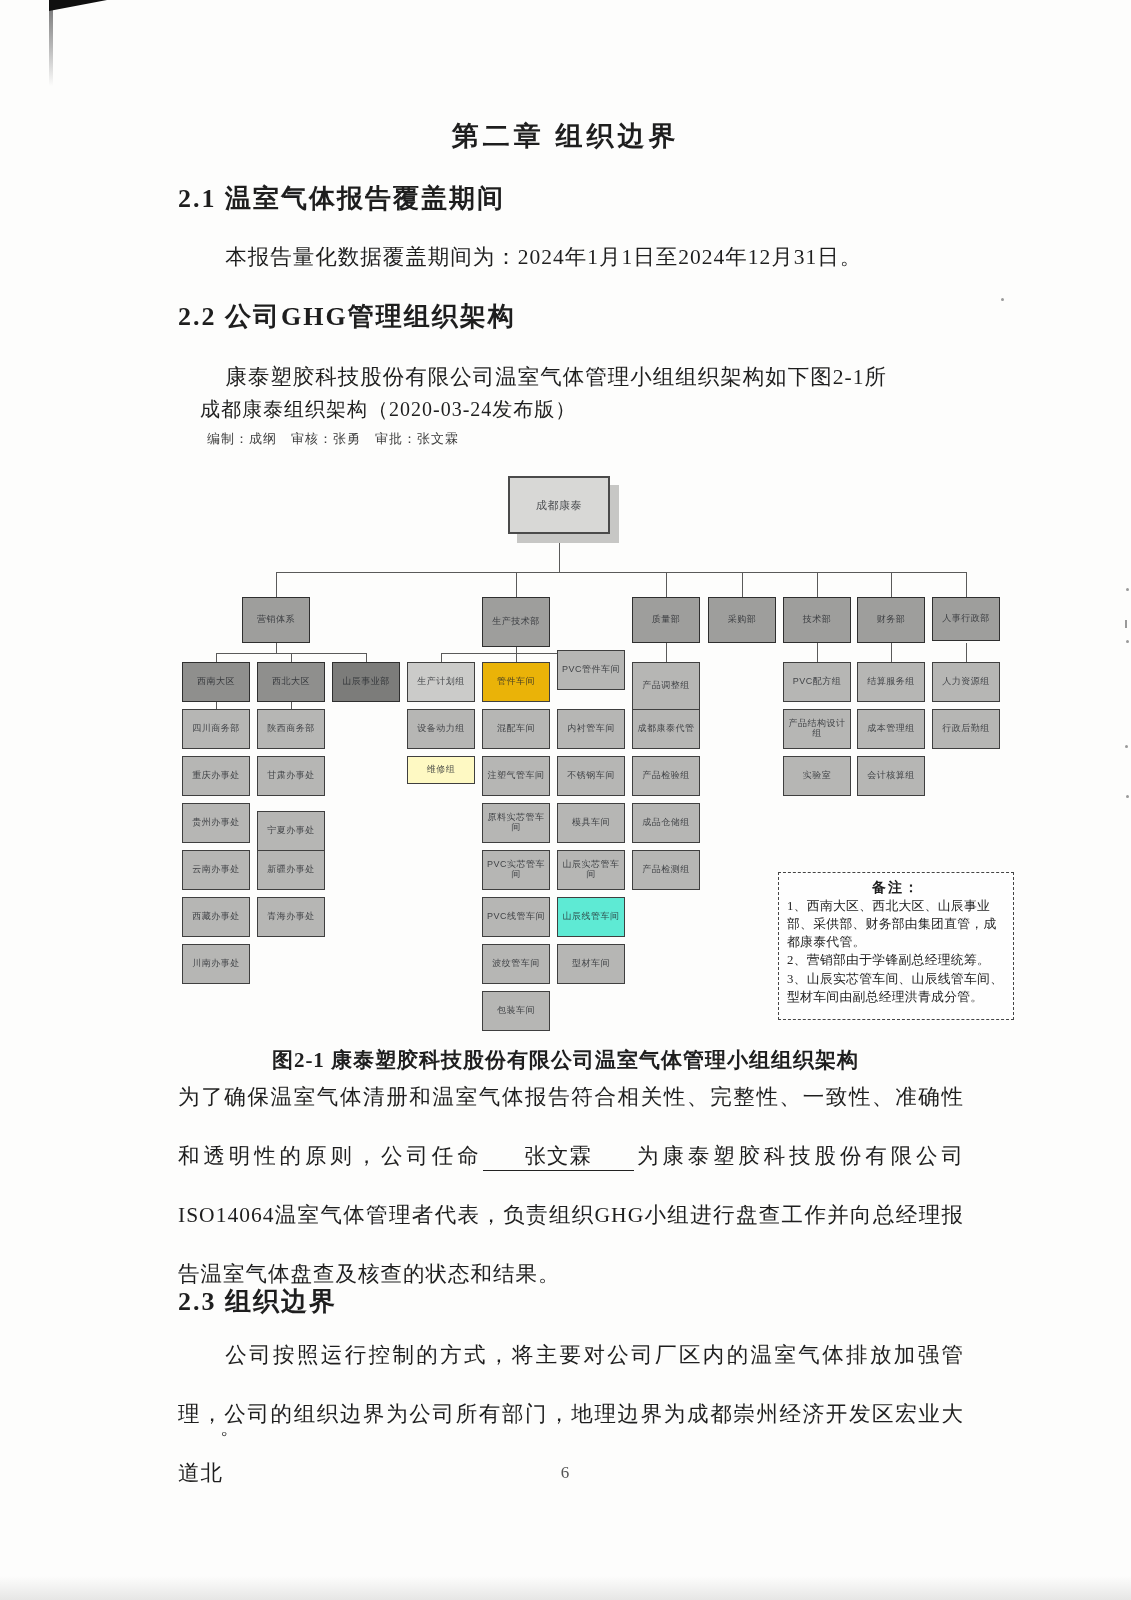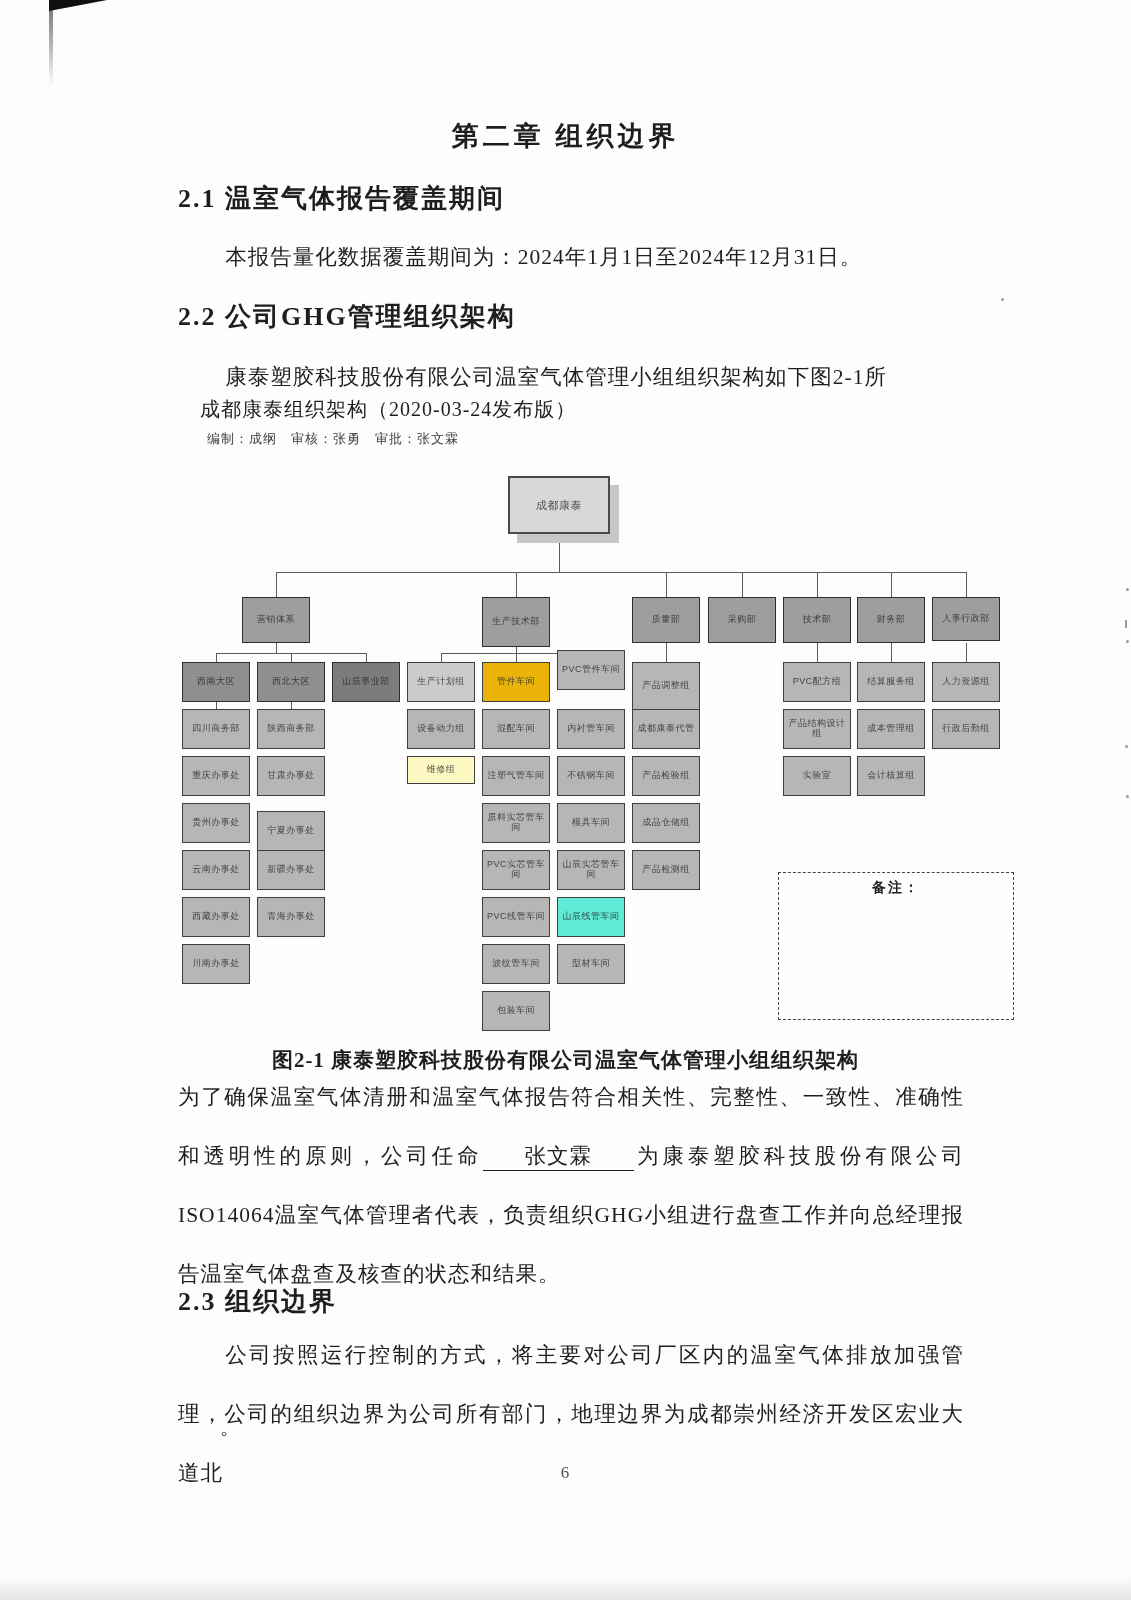--- a/index.html
+++ b/index.html
@@ -73,20 +73,25 @@
 <div class="abs h2" style="top:299px">2.2 公司GHG管理组织架构</div>
 <div class="abs para" style="top:348px">
   <span class="indent" style="display:inline-block">康泰塑胶科技股份有限公司温室气体管理小组组织架构如下图2-1所</span>
 </div>
 <div class="abs chart-img-title">成都康泰组织架构（2020-03-24发布版）</div>
 <div class="abs credits">编制：成纲　审核：张勇　审批：张文霖</div>
 
 <div class="abs" id="org-canvas">
   <div class="note-box" id="note-box" style="left: 613px; top: 402px; width: 236px; min-height: 148px;">
     <div class="note-title">备注：</div>
+    <div id="note-lines">
+        <div>1、西南大区、西北大区、山辰事业部、采供部、财务部由集团直管，成都康泰代管。</div>
+        <div>2、营销部由于学锋副总经理统筹。</div>
+        <div>3、山辰实芯管车间、山辰线管车间、型材车间由副总经理洪青成分管。</div>
+      </div>
   </div>
 <div class="cl" style="left: 394px; top: 64px; width: 1px; height: 38px;"></div>
     <div class="cl" style="left: 111px; top: 102px; width: 690px; height: 1px;"></div>
     <div class="cl" style="left: 111px; top: 102px; width: 1px; height: 25px;"></div>
     <div class="cl" style="left: 351px; top: 102px; width: 1px; height: 25px;"></div>
     <div class="cl" style="left: 501px; top: 102px; width: 1px; height: 25px;"></div>
     <div class="cl" style="left: 577px; top: 102px; width: 1px; height: 25px;"></div>
     <div class="cl" style="left: 652px; top: 102px; width: 1px; height: 25px;"></div>
     <div class="cl" style="left: 726px; top: 102px; width: 1px; height: 25px;"></div>
     <div class="cl" style="left: 801px; top: 102px; width: 1px; height: 25px;"></div>

